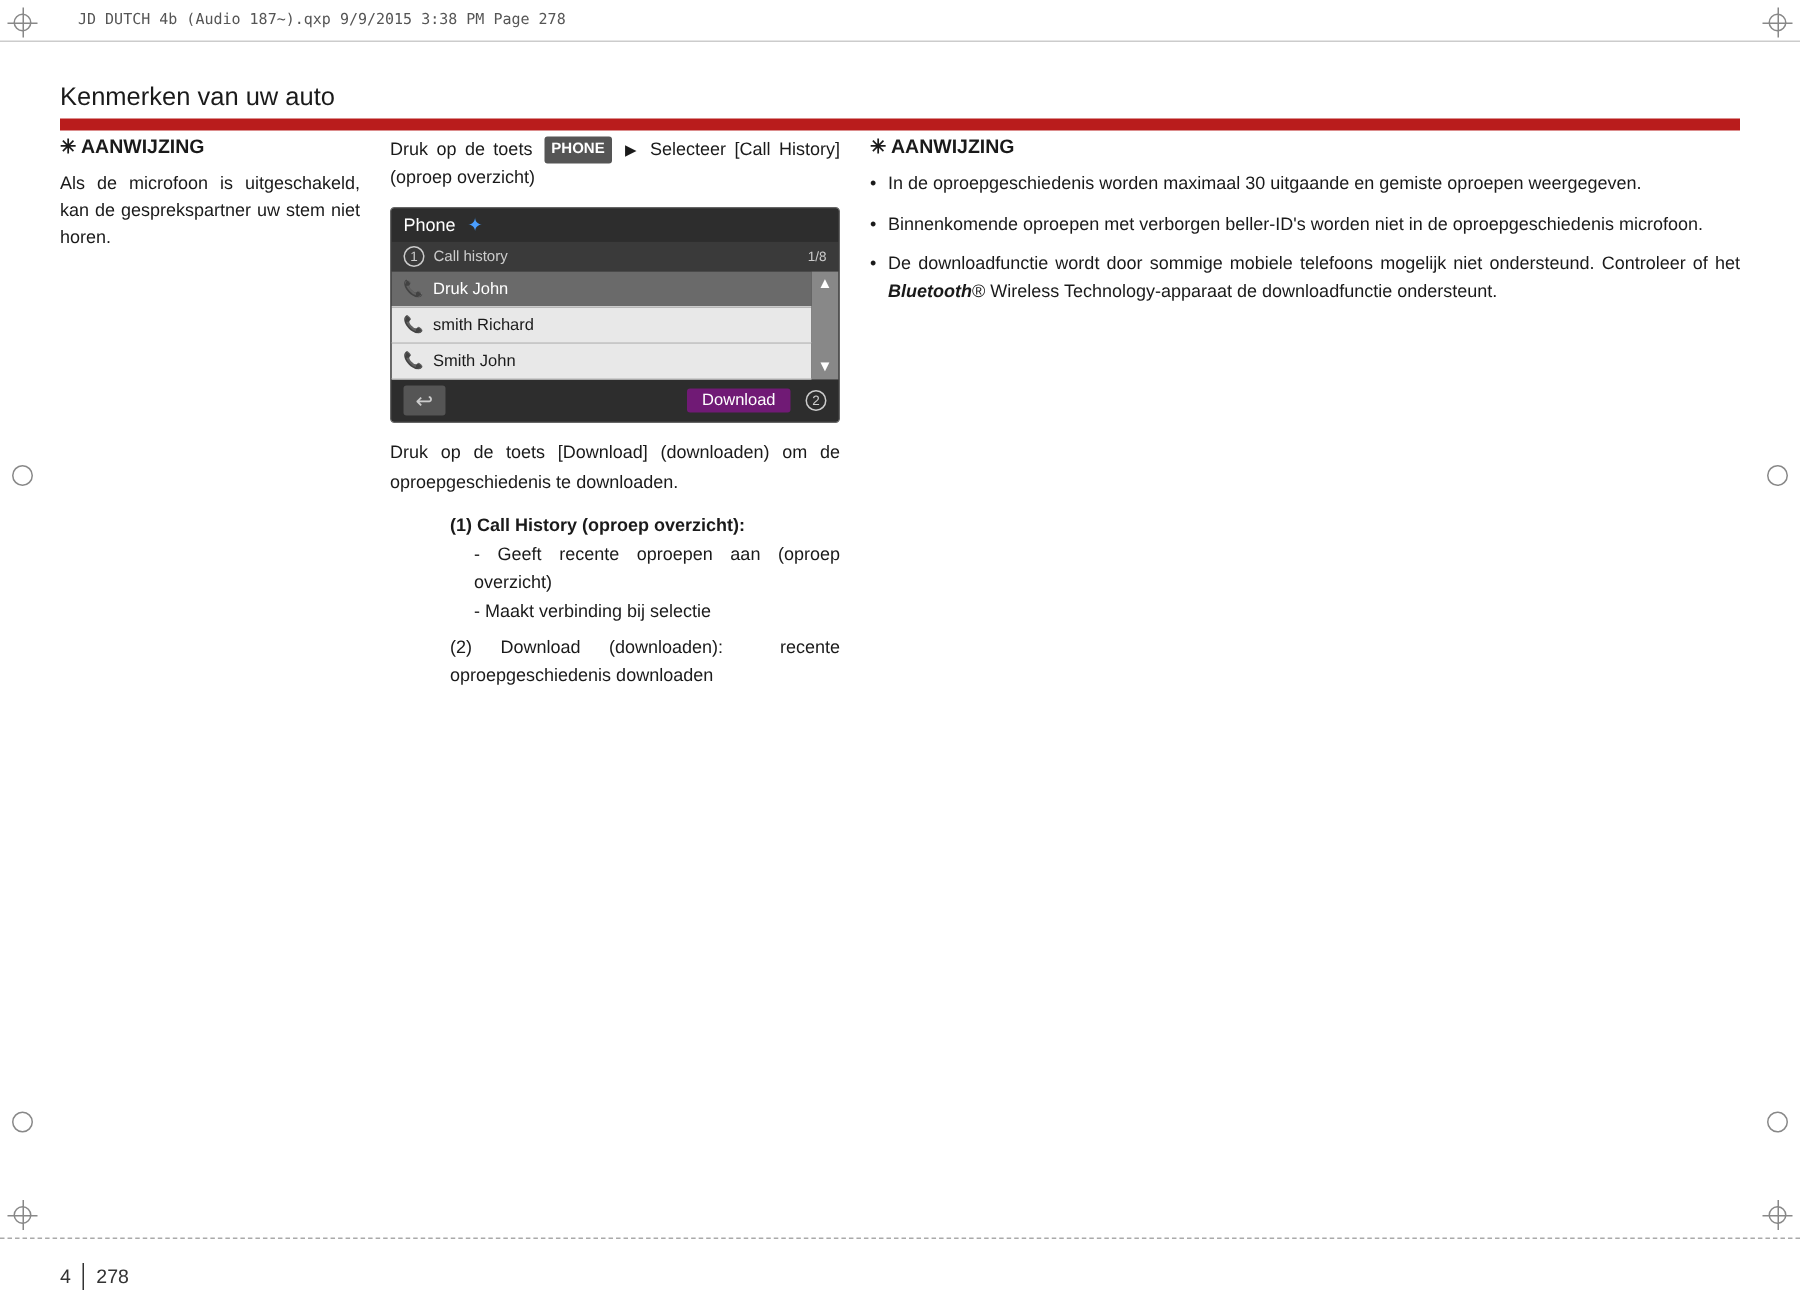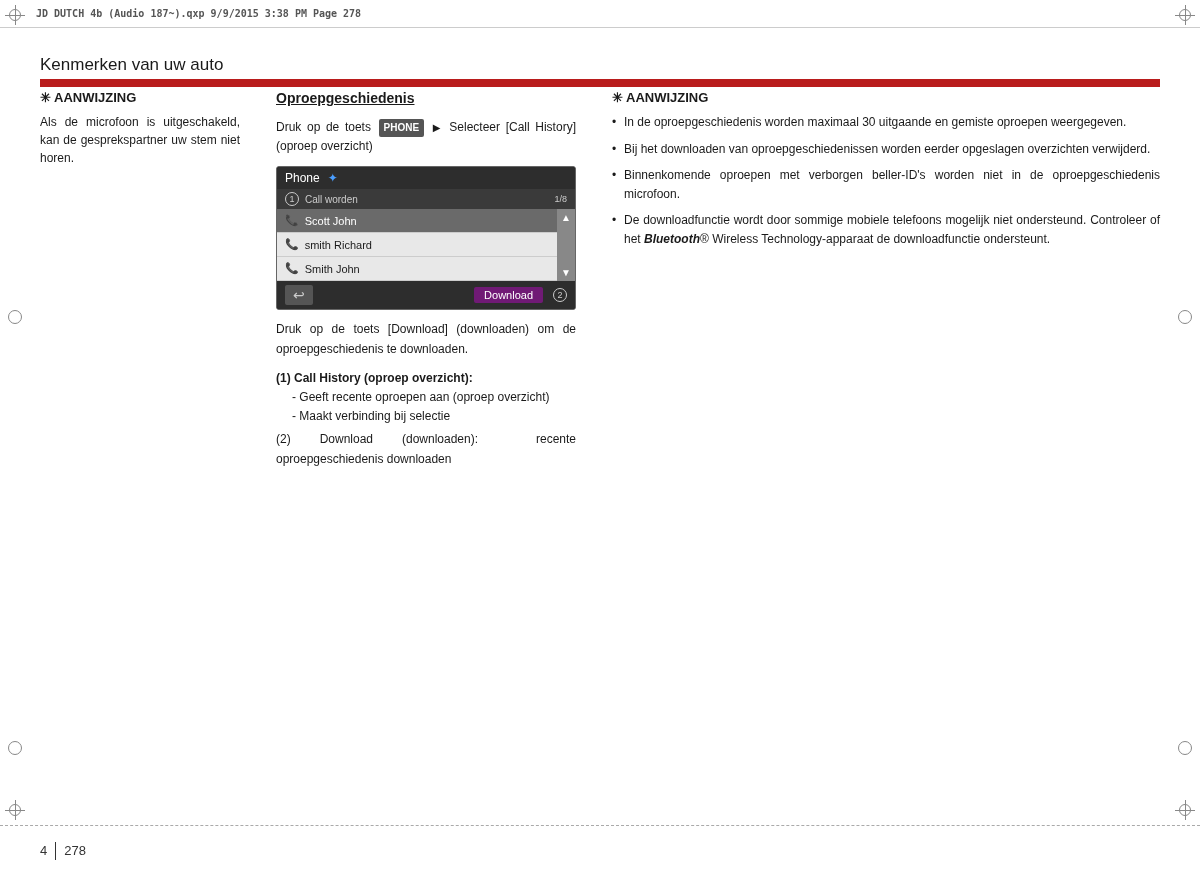--- a/index.html
+++ b/index.html
@@ -18,22 +18,21 @@
     
     .page-header {
       position: absolute;
       top: 0;
       left: 0;
       right: 0;
       height: 28px;
       border-bottom: 1px solid #ccc;
       display: flex;
       align-items: center;
-      padding: 0 36px;
-      font-weight: bold;
+      padding: 0 52px;
     }
 
     .page-header-text {
       font-size: 10px;
       color: #555;
       font-family: monospace;
     }
 
     
     .section-title-bar {
@@ -53,21 +52,21 @@
     }
 
     
     .content-area {
       position: absolute;
       top: 90px;
       left: 40px;
       right: 40px;
       bottom: 60px;
       display: flex;
-      gap: 16px;
+      gap: 0;
     }
 
     
     .col-left {
       width: 220px;
       flex-shrink: 0;
       padding-right: 20px;
     }
 
     
@@ -265,20 +264,21 @@
     
     .num-list {
       font-size: 12px;
       line-height: 1.6;
       margin-top: 10px;
     }
 
     .num-list-item {
       margin-bottom: 4px;
       text-align: justify;
+      margin-left: 40px;
     }
 
     .num-list-sub {
       padding-left: 16px;
       text-align: justify;
     }
 
     
     .bullet-list {
       font-size: 12px;
@@ -424,47 +424,46 @@
 
   <div class="col-left">
     <div class="note-box">
       <div class="note-title">✳ AANWIJZING</div>
       <div class="note-text">Als de microfoon is uitgeschakeld, kan de gesprekspartner uw stem niet horen.</div>
     </div>
   </div>
 
   <div class="col-middle">
 
-    <div class="section-heading">Oproepgeschiedenis</div>
 
     <div class="instruction-text">
       <span>Druk op de toets </span>
       <span class="phone-btn">PHONE</span>
       <span class="arrow-right">▶</span>
       <span> Selecteer [Call History] (oproep overzicht)</span>
     </div>
 
     <div class="phone-ui">
 
       <div class="phone-header">
         <span class="phone-icon" style="color:white; font-size:12px;">Phone</span>
         <span class="bluetooth-icon">✦</span>
       </div>
 
       <div class="phone-list-header">
         <div class="circle-num">1</div>
-        <span>Call worden</span>
+        <span>Call history</span>
         <span class="page-num">1/8</span>
       </div>
 
       <div class="phone-list-content">
         <div class="phone-rows">
           <div class="phone-row selected">
             <span>📞</span>
-            <span>Scott John</span>
+            <span>Druk John</span>
           </div>
           <div class="phone-row">
             <span>📞</span>
             <span>smith Richard</span>
           </div>
           <div class="phone-row">
             <span>📞</span>
             <span>Smith John</span>
           </div>
         </div>
@@ -498,21 +497,20 @@
     </div>
 
   </div>
 
   <div class="col-right">
 
     <div class="note-box">
       <div class="note-title">✳ AANWIJZING</div>
       <ul class="bullet-list">
         <li>In de oproepgeschiedenis worden maximaal 30 uitgaande en gemiste oproepen weergegeven.</li>
-        <li>Bij het downloaden van oproepgeschiedenissen worden eerder opgeslagen overzichten verwijderd.</li>
         <li>Binnenkomende oproepen met verborgen beller-ID's worden niet in de oproepgeschiedenis microfoon.</li>
         <li>De downloadfunctie wordt door sommige mobiele telefoons mogelijk niet ondersteund. Controleer of het <span class="italic-bold">Bluetooth</span>® Wireless Technology-apparaat de downloadfunctie ondersteunt.</li>
       </ul>
     </div>
 
   </div>
 
 </div>
 
 <div class="page-footer">

